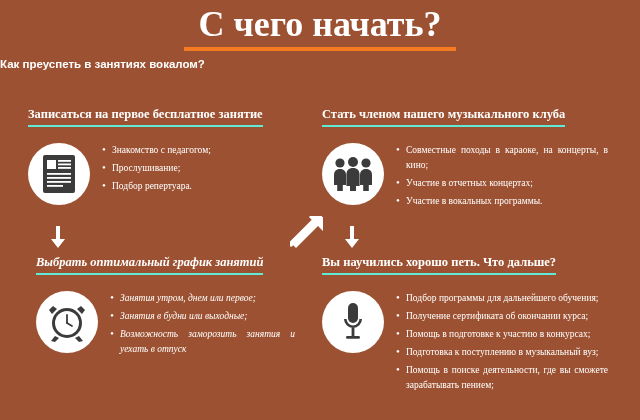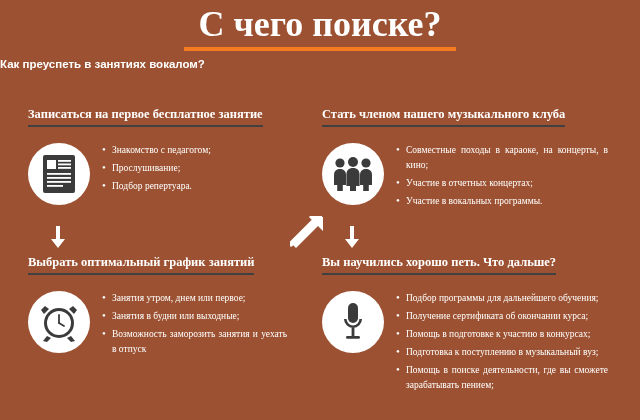--- a/index.html
+++ b/index.html
@@ -52,21 +52,21 @@
   
   .block {
     position: absolute;
   }
   .block-head {
     font-family: "Liberation Serif", serif;
     font-weight: bold;
     font-size: 12.5px;
     color: #ffffff;
     padding-bottom: 3px;
-    border-bottom: 2px solid #404040;
+    border-bottom: 2px solid #5eead4;
     display: inline-block;
     white-space: nowrap;
   }
   .block-body {
     display: flex;
     align-items: flex-start;
     margin-top: 16px;
   }
   .circle {
     flex: 0 0 auto;
@@ -101,21 +101,21 @@
     position: absolute;
     left: 0;
     top: -1px;
     color: #ffffff;
     font-size: 11px;
   }
 
   
   #blk-trial   { left: 28px;  top: 104px; width: 270px; }
   #blk-club    { left: 322px; top: 104px; width: 300px; }
-  #blk-schedule{ left: 28px;  top: 252px; width: 270px; }
+  #blk-schedule{ left: 36px;  top: 252px; width: 270px; font-style: italic; }
   #blk-next    { left: 322px; top: 252px; width: 300px; }
 
   #blk-trial ul.items    { width: 150px; }
   #blk-club ul.items     { width: 212px; }
   #blk-schedule ul.items { width: 185px; }
   #blk-next ul.items     { width: 212px; }
 
   
   .arrow {
     position: absolute;
@@ -126,21 +126,21 @@
   #arrow-down-right { left: 342px; top: 226px; }
   #arrow-diagonal   { left: 290px; top: 214px; }
 
 </style>
 </head>
 <body>
 
 <div class="poster">
 
   <div class="title-wrap">
-    <div class="title">С чего поиске?</div>
+    <div class="title">С чего начать?</div>
   </div>
   <div class="subtitle">Как преуспеть в занятиях вокалом?</div>
 
   <div class="block" id="blk-trial">
     <div class="block-head">Записаться на первое бесплатное занятие</div>
     <div class="block-body">
       <div class="circle">
         <svg width="34" height="40" viewBox="0 0 34 40">
           <rect x="1" y="1" width="32" height="38" rx="2" fill="#3b3b3b"></rect>
           <g fill="#ffffff">

